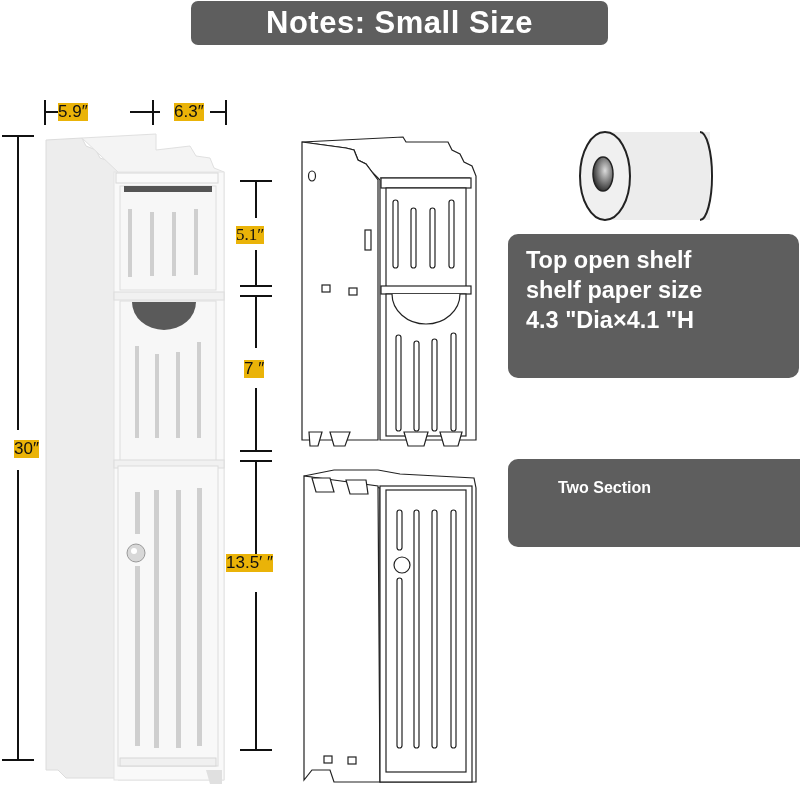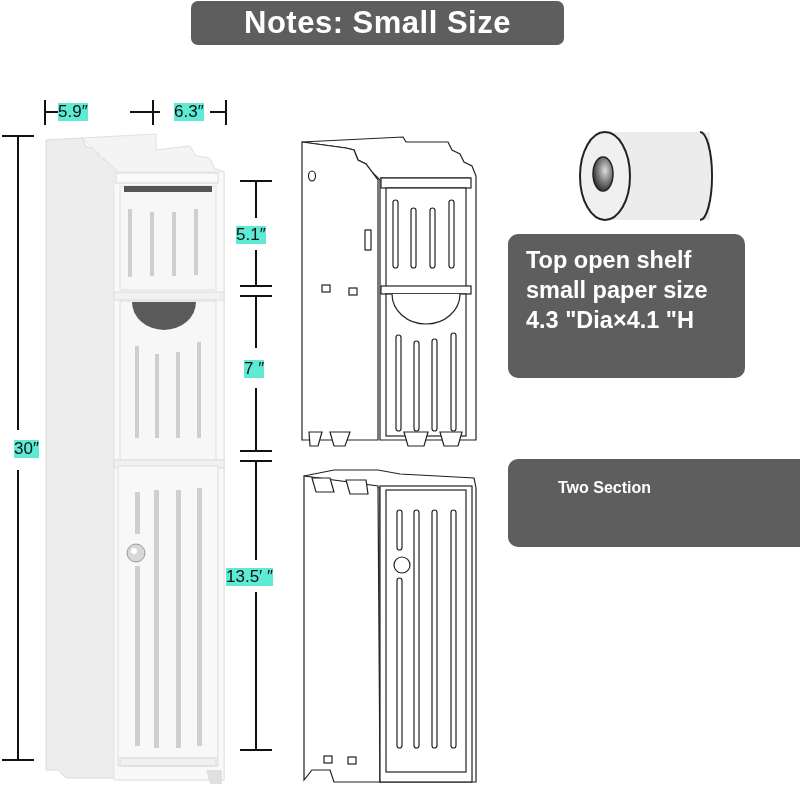--- a/index.html
+++ b/index.html
@@ -1,28 +1,28 @@
 <!DOCTYPE html>
 <html><head>
 <meta charset="utf-8">
 <style>
   html, body { margin:0; padding:0; background:#ffffff; }
   body { width:800px; height:800px; position:relative; overflow:hidden;
          font-family:"Liberation Sans", "DejaVu Sans", sans-serif; }
   .abs { position:absolute; }
-  .banner { left:191px; top:1px; width:373px; height:44px; background:#5e5e5e;
+  .banner { left:191px; top:1px; width:417px; height:44px; background:#5e5e5e;
             border-radius:7px; color:#fff; font-weight:bold; font-size:31px;
             display:flex; align-items:center; justify-content:center; letter-spacing:0.5px; }
   .callout { background:#5e5e5e; border-radius:10px; color:#fff; font-weight:bold; }
-  .callout-1 { left:508px; top:234px; width:237px; height:144px; font-size:23.5px;
+  .callout-1 { left:508px; top:234px; width:291px; height:144px; font-size:23.5px;
                line-height:30px; padding:11px 0 0 18px; box-sizing:border-box; }
   .callout-2 { left:508px; top:459px; width:312px; height:88px; font-size:16px;
                line-height:32px; padding:13px 0 0 50px; box-sizing:border-box; }
   .callout p { margin:0; white-space:nowrap; }
-  .dim { font-size:17px; color:#111; background:#5eead4; line-height:18px; }
+  .dim { font-size:17px; color:#111; background:#eab308; line-height:18px; }
   svg { position:absolute; left:0; top:0; }
 </style>
 </head>
 <body>
 
 <div class="abs banner">
   <span>Notes: Small Size</span>
 </div>
 
 <svg width="800" height="800" viewBox="0 0 800 800">
@@ -159,25 +159,25 @@
     <rect x="605" y="132" width="105" height="88" fill="#ececec"></rect>
     <path d="M700 132 A12 44 0 0 1 700 220" fill="none" stroke="#222" stroke-width="2"></path>
     <ellipse cx="605" cy="176" rx="25" ry="44" fill="#f0f0f0" stroke="#222" stroke-width="2"></ellipse>
     <ellipse cx="603" cy="174" rx="10" ry="17" fill="url(#core)" stroke="#222" stroke-width="1.5"></ellipse>
   </g>
 </svg>
 
 <div class="abs dim" style="left:58px; top:103px;">5.9″</div>
 <div class="abs dim" style="left:174px; top:103px;">6.3″</div>
 <div class="abs dim" style="left:14px; top:440px;">30″</div>
-<div class="abs dim" style="left:236px; top:226px;">5.1″</div>
+<div class="abs dim" style="left:236px; top:226px;font-family:Liberation Serif, serif;">5.1″</div>
 <div class="abs dim" style="left:244px; top:360px;">7 ″</div>
-<div class="abs dim" style="left:226px; top:568px;">13.5′ ″</div>
+<div class="abs dim" style="left:226px; top:554px;">13.5′ ″</div>
 
 <div class="abs callout callout-1">
   <p>Top open shelf</p>
-  <p>small paper size</p>
+  <p>shelf paper size</p>
   <p>4.3 "Dia×4.1 "H</p>
 </div>
 
 <div class="abs callout callout-2">
   <p>Two Section</p>
 </div>
 
 </body></html>

